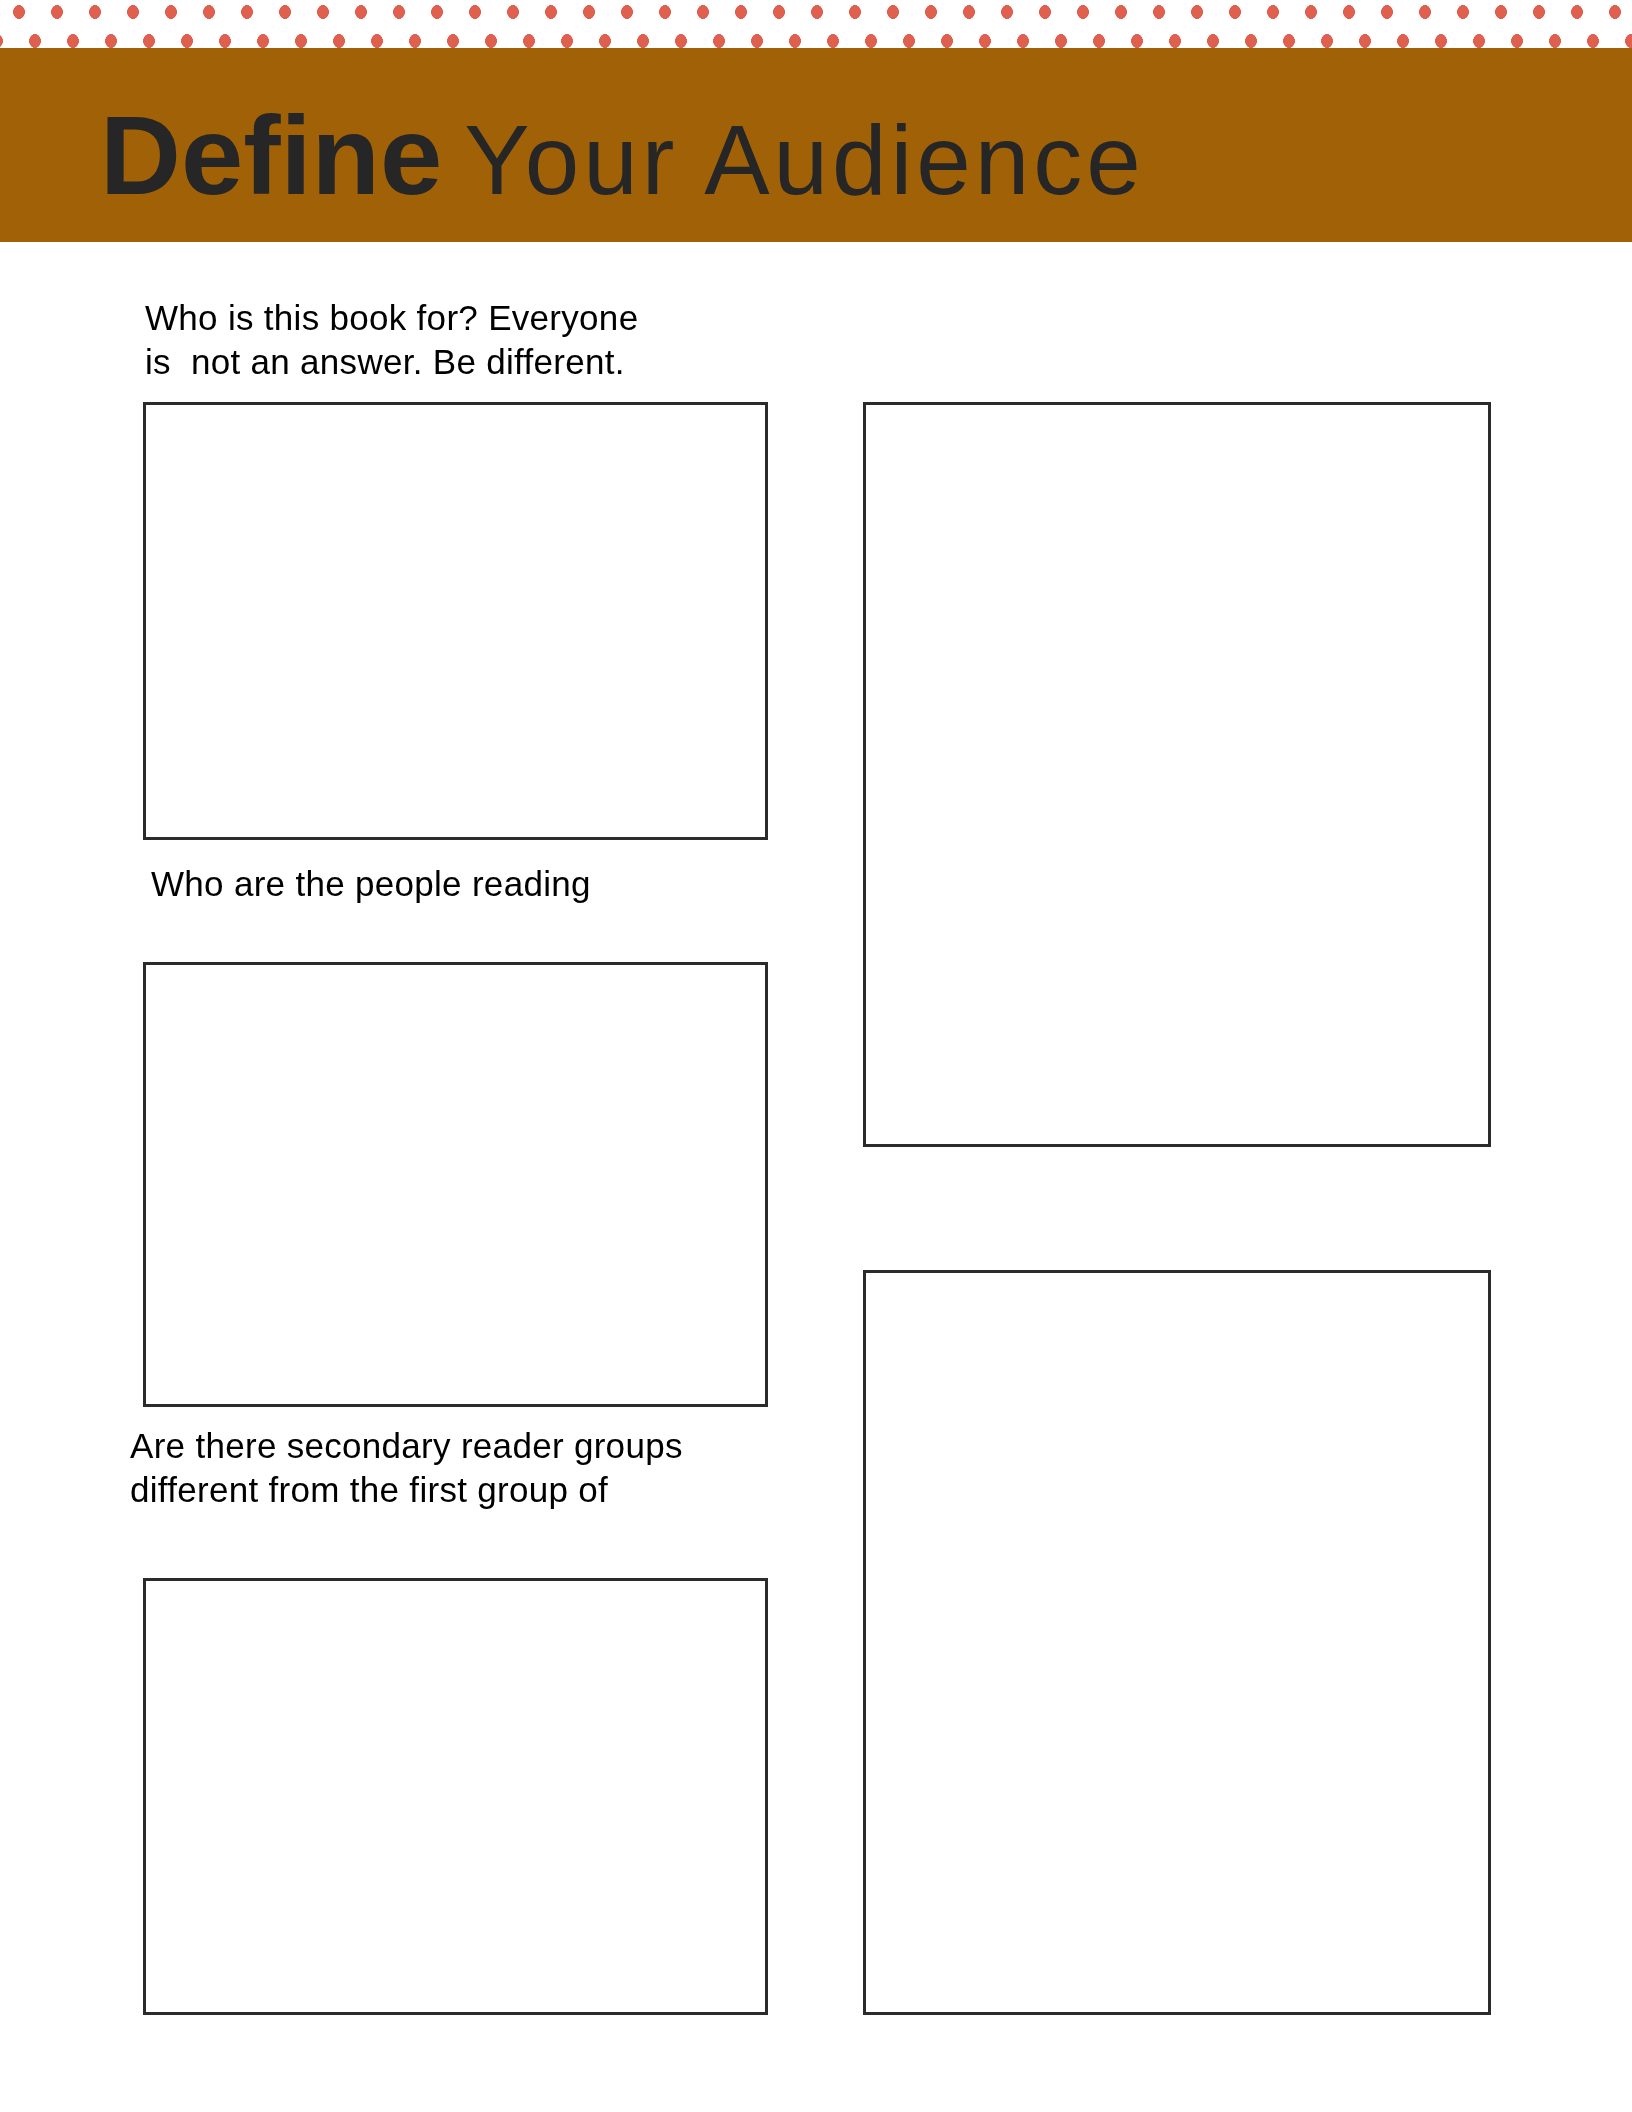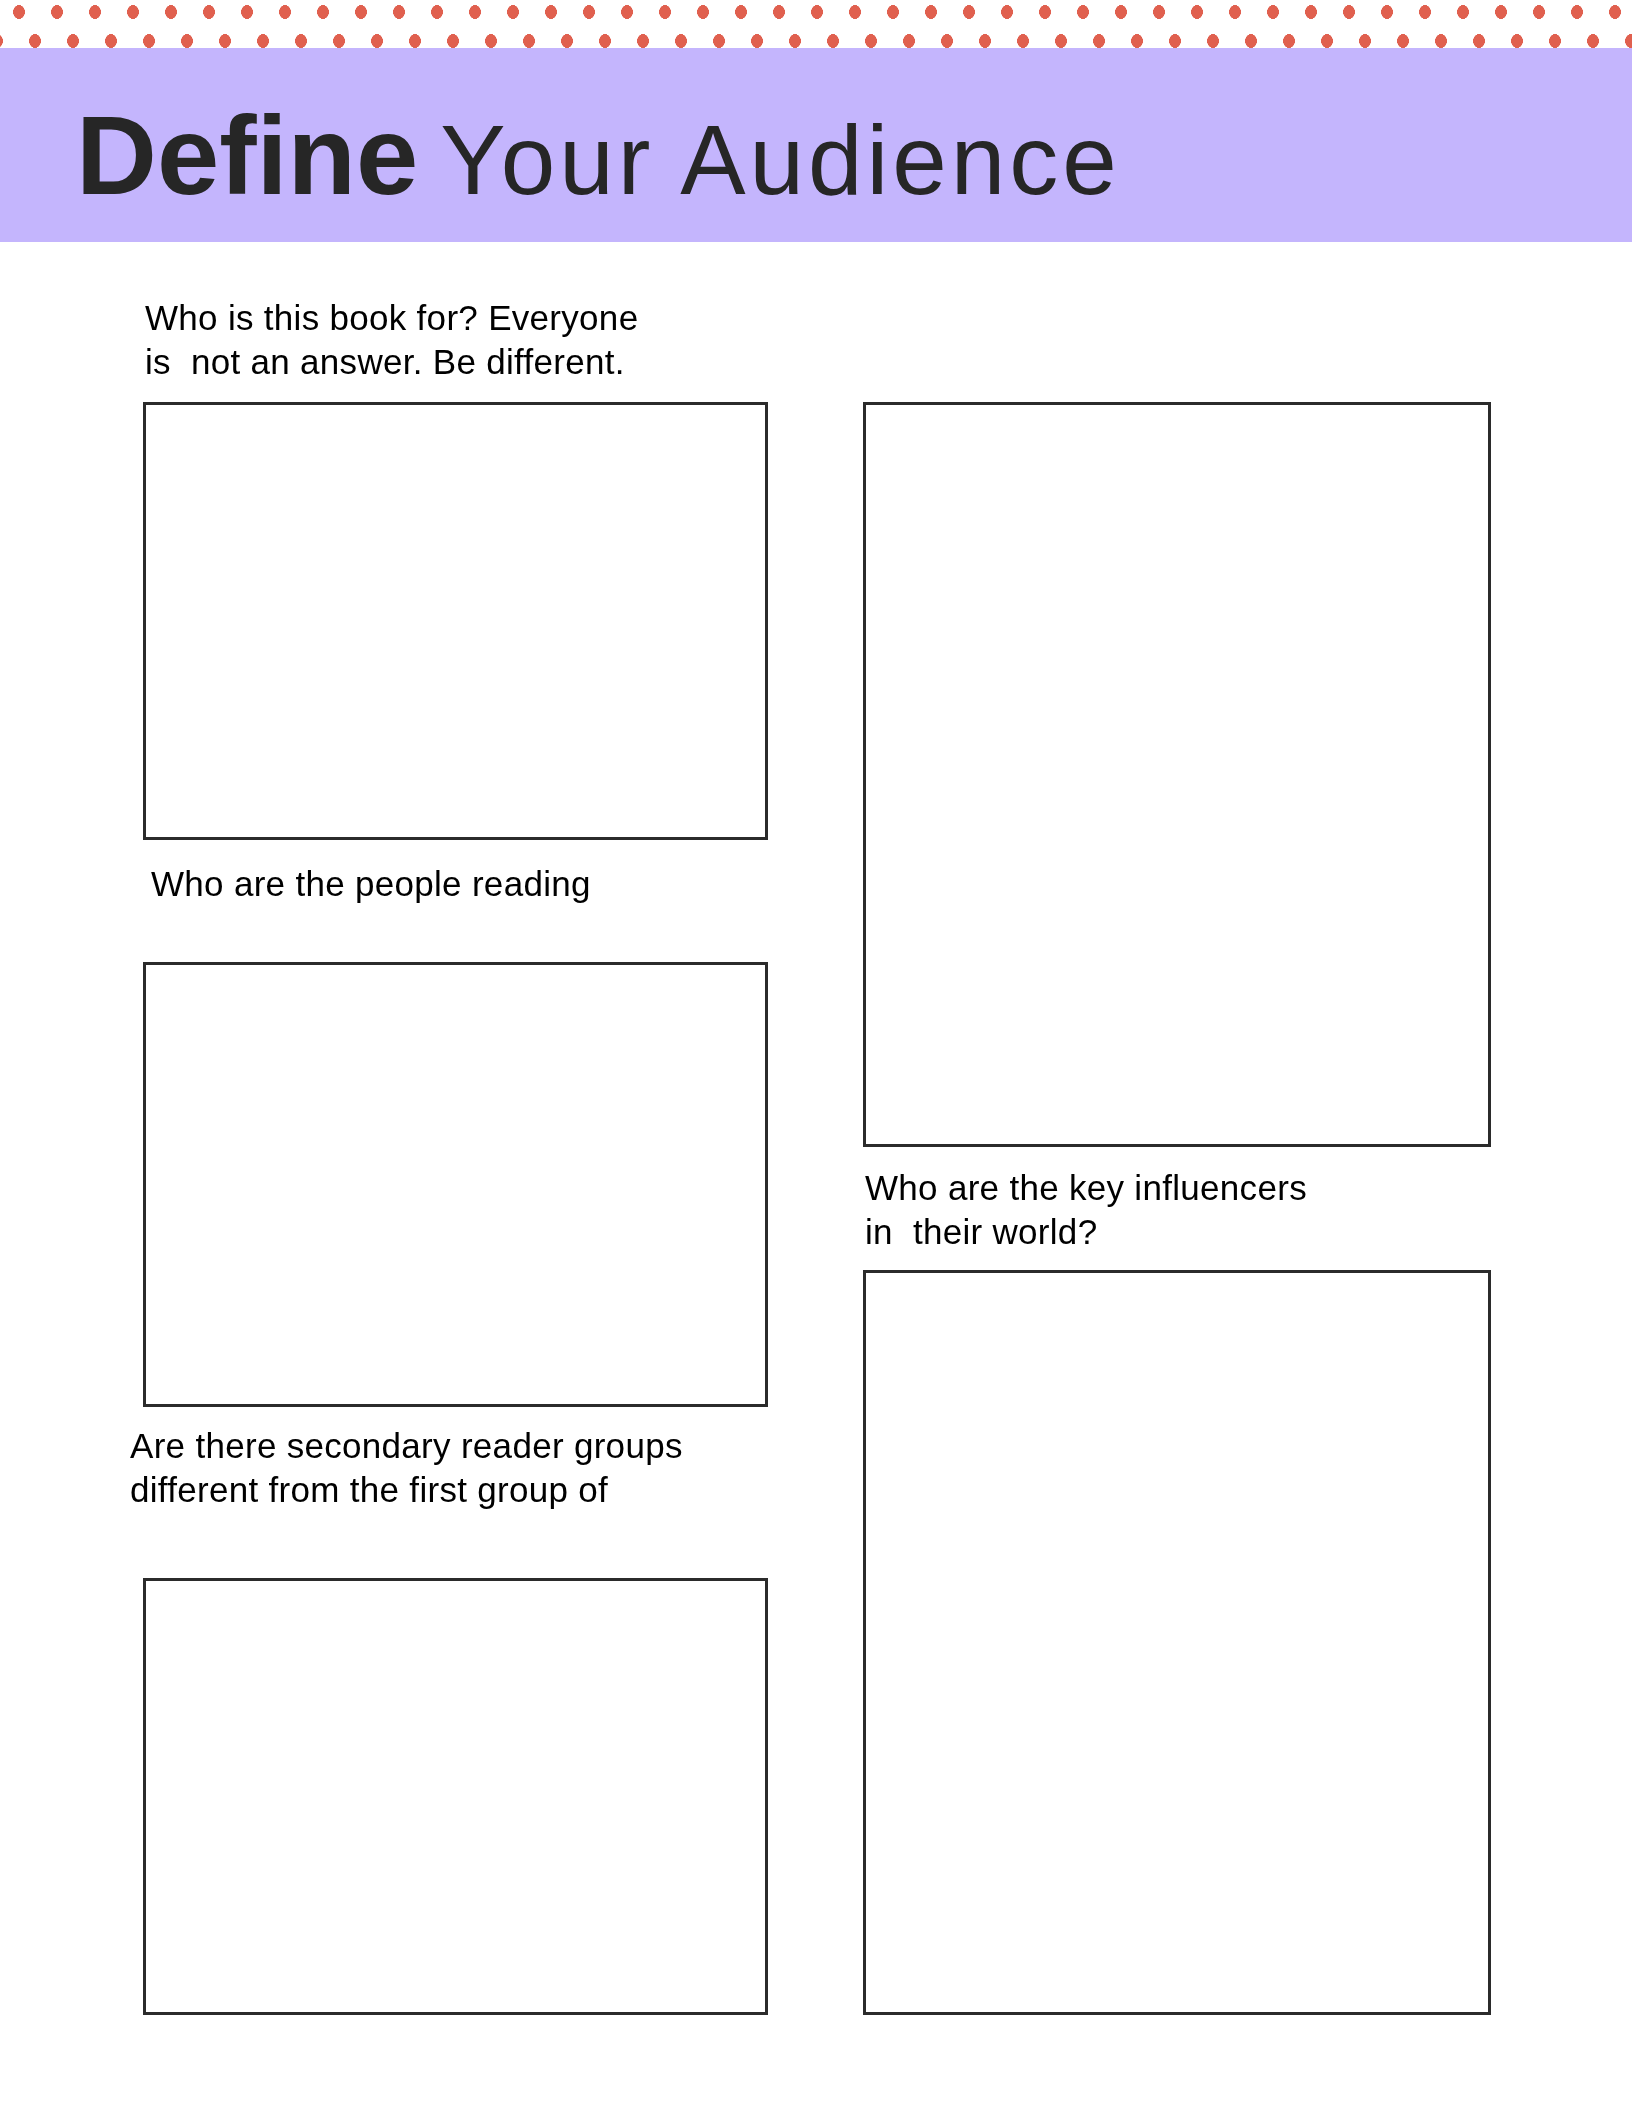--- a/index.html
+++ b/index.html
@@ -26,24 +26,24 @@
     background-size: 38px 96px, 38px 96px;
     background-position: 0 0, -22px 29px;
     background-repeat: repeat-x, repeat-x;
   }
 
   
   .title-band {
     position: absolute;
     left: 0; top: 48px;
     width: 1632px; height: 194px;
-    background: #c4b5fd;
+    background: #a16207;
     display: flex;
     align-items: flex-end;
-    padding-left: 76px;
+    padding-left: 100px;
     padding-bottom: 30px;
   }
   .title-band h1 {
     font-weight: normal;
     line-height: 1;
     white-space: nowrap;
     color: #262626;
   }
   .t-bold {
     font-size: 112px;
@@ -113,19 +113,15 @@
   <div class="box" id="box-comparable"></div>
 
   <div class="q" id="q-secondary">
     <span class="qline">Are there secondary reader groups</span>
     <span class="qline">different from the first group of</span>
   </div>
   <div class="box" id="box-secondary"></div>
 
   <div class="box" id="box-hangout"></div>
 
-  <div class="q" id="q-influencers">
-    <span class="qline">Who are the key influencers</span>
-    <span class="qline">in  their world?</span>
-  </div>
   <div class="box" id="box-influencers"></div>
 
 </div>
 
 </body></html>

